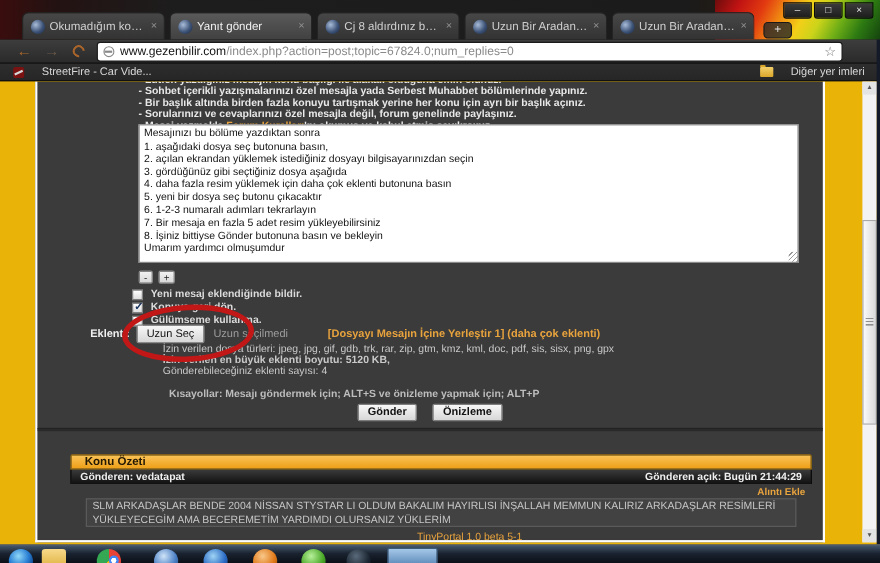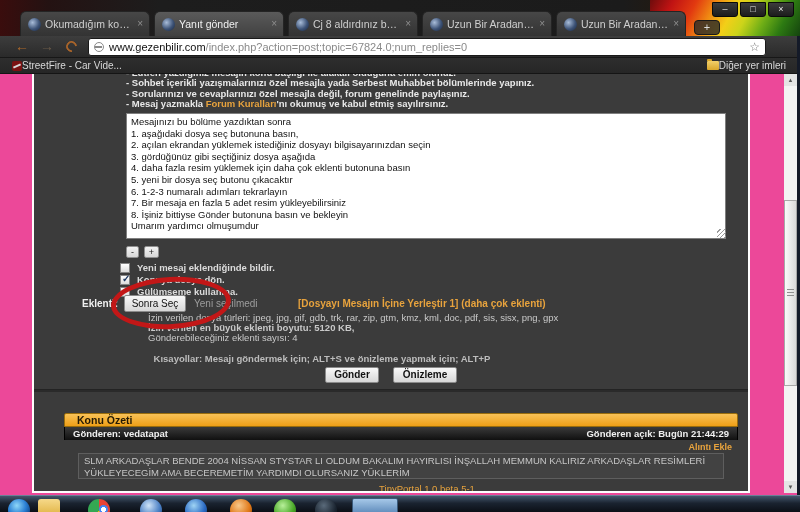--- a/index.html
+++ b/index.html
@@ -52,24 +52,24 @@
   #bookmarksbar { left:0; top:58px; width:800px; height:16px;
     background:linear-gradient(#2e2e2e,#262626); border-bottom:1px solid #151515;
     color:#d8d8d8; font-size:10px; }
   #sf-ic { width:10px; height:10px; background:#7a1212; border-radius:2px; position:relative; }
   #sf-ic i { position:absolute; left:1px; top:4px; width:8px; height:2px; background:#d8d8d8;
     transform:rotate(-25deg); }
   #folder-ic { width:12px; height:9px; background:linear-gradient(#f2cf6a,#d9a62a);
     border-radius:1px; position:relative; }
   #folder-ic i { position:absolute; left:0; top:-2px; width:5px; height:2px;
     background:#d9a62a; border-radius:1px 1px 0 0; }
-  .bm-item { display:flex; align-items:center; gap:0; }
+  .bm-item { display:flex; align-items:center; gap:16px; }
 
   
-  #viewport { left:0; top:74px; width:800px; height:421px; background:#ec4899; overflow:hidden; }
+  #viewport { left:0; top:74px; width:800px; height:421px; background:#eab308; overflow:hidden; }
   #content { position:absolute; left:32px; top:0; width:718px; height:419px;
     background:#3b3b3b; border-left:2px solid #fdfdfd; border-right:2px solid #fdfdfd;
     border-bottom:2px solid #fdfdfd; overflow:hidden; color:#e4e4e4; }
   .rule { font-size:9.5px; font-weight:bold; color:#e9e9e9; line-height:10.4px; white-space:nowrap; }
   .orange { color:#e8a33d; }
   #msgarea { left:92px; top:39px; width:600px; height:126px; background:#fff;
     border:1px solid #7f7f7f; font-family:"Liberation Sans",sans-serif; font-size:9.5px;
     line-height:11.6px; color:#111; padding:2px 4px; resize:none; overflow:hidden;
     white-space:pre; }
   #resize-handle { left:683px; top:155px; width:9px; height:9px;
@@ -195,20 +195,21 @@
       <span>Diğer yer imleri</span>
     </div>
   </div>
 
   <div class="abs" id="viewport">
     <div id="content">
 
       <div class="abs" style="left:92px; top:-6px;">
         <div class="rule">- Lütfen yazdığınız mesajın konu başlığı ile alakalı olduğuna emin olunuz.</div>
         <div class="rule">- Sohbet içerikli yazışmalarınızı özel mesajla yada Serbest Muhabbet bölümlerinde yapınız.</div>
+        <div class="rule">- Bir başlık altında birden fazla konuyu tartışmak yerine her konu için ayrı bir başlık açınız.</div>
         <div class="rule">- Sorularınızı ve cevaplarınızı özel mesajla değil, forum genelinde paylaşınız.</div>
         <div class="rule"><span>- Mesaj yazmakla </span><span class="orange">Forum Kuralları</span><span>'nı okumuş ve kabul etmiş sayılırsınız.</span></div>
       </div>
 
       <textarea class="abs" id="msgarea" spellcheck="false" style="">Mesajınızı bu bölüme yazdıktan sonra
 1. aşağıdaki dosya seç butonuna basın,
 2. açılan ekrandan yüklemek istediğiniz dosyayı bilgisayarınızdan seçin
 3. gördüğünüz gibi seçtiğiniz dosya aşağıda
 4. daha fazla resim yüklemek için daha çok eklenti butonuna basın
 5. yeni bir dosya seç butonu çıkacaktır
@@ -224,32 +225,32 @@
       <div class="abs cbrow" style="left:86px; top:188px;">
         <span class="cb">
             <span class="tick"></span>
           </span>
         <span class="cblabel">Yeni mesaj eklendiğinde bildir.</span>
       </div>
       <div class="abs cbrow" style="left:86px; top:200px;">
         <span class="cb">
             <span class="tick">✓</span>
           </span>
-        <span class="cblabel">Konuya dosya dön.</span>
+        <span class="cblabel">Konuya geri dön.</span>
       </div>
       <div class="abs cbrow" style="left:86px; top:212px;">
         <span class="cb">
             <span class="tick"></span>
           </span>
         <span class="cblabel">Gülümseme kullanma.</span>
       </div>
 
       <div class="abs" style="left:48px; top:224px; font-size:10px; font-weight:bold; color:#f0f0f0;">Eklenti:</div>
-      <div class="abs btn" style="left:90px; top:221px; width:62px; height:17px; line-height:15px; z-index:7;">Sonra Seç</div>
-      <div class="abs" style="left:160px; top:224px; font-size:10px; color:#9d9d9d;">Yeni seçilmedi</div>
+      <div class="abs btn" style="left:90px; top:221px; width:62px; height:17px; line-height:15px; z-index:7;">Uzun Seç</div>
+      <div class="abs" style="left:160px; top:224px; font-size:10px; color:#9d9d9d;">Uzun seçilmedi</div>
       <div class="abs" style="left:264px; top:224px; font-size:10px; font-weight:bold;">
         <span class="orange">[Dosyayı Mesajın İçine Yerleştir 1]</span>
         <span> </span>
         <span class="orange">(daha çok eklenti)</span>
       </div>
       <div class="abs smalltext" style="left:82px; top:238px;">İzin verilen dosya türleri: jpeg, jpg, gif, gdb, trk, rar, zip, gtm, kmz, kml, doc, pdf, sis, sisx, png, gpx</div>
       <div class="abs smalltext" style="left:82px; top:248px;font-weight:bold;">İzin verilen en büyük eklenti boyutu: 5120 KB,</div>
       <div class="abs smalltext" style="left:82px; top:258px;">Gönderebileceğiniz eklenti sayısı: 4</div>
 
       <div class="abs" id="redcircle"></div>

